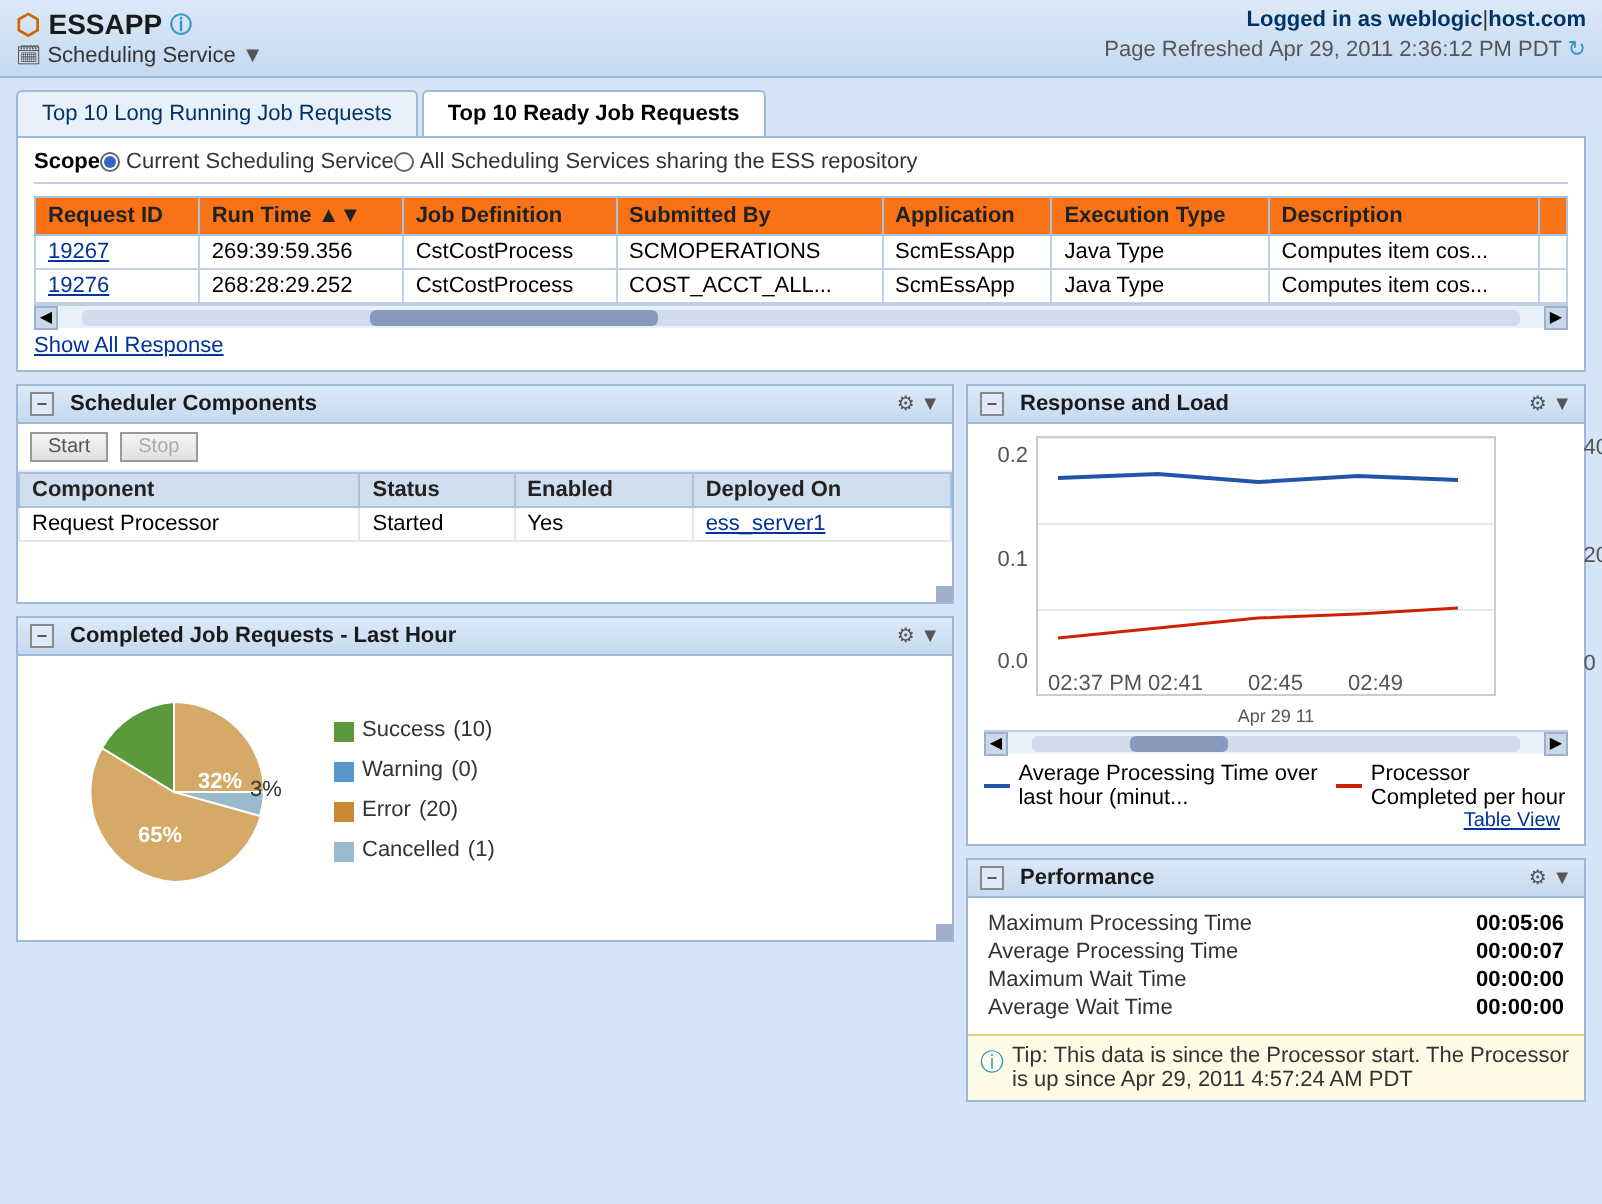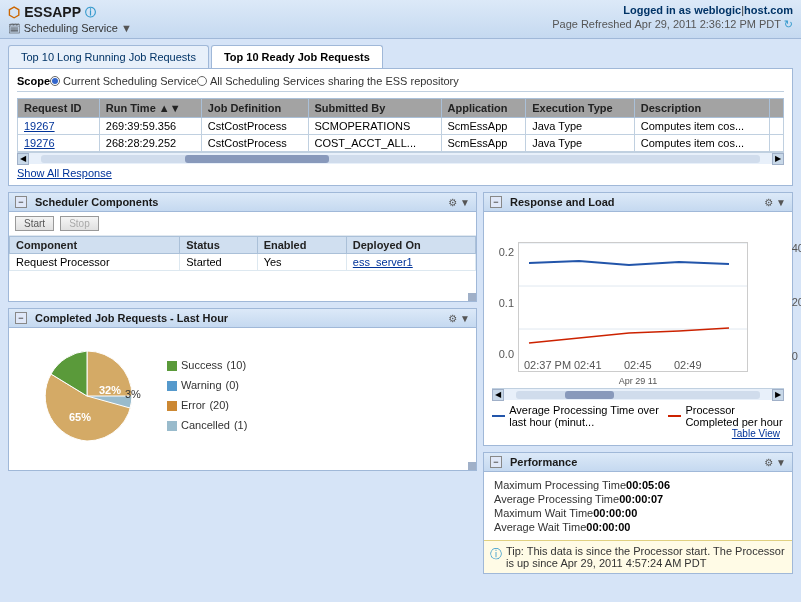--- a/index.html
+++ b/index.html
@@ -27,21 +27,21 @@
     #top-panel { background: #fff; border: 1px solid #a0b8d8; padding: 6px 8px; }
 
     
     #scope-bar { display: flex; align-items: center; margin-bottom: 6px; border-bottom: 1px solid #c0d0e0; padding-bottom: 4px; }
     .radio-opt { display: flex; align-items: center; gap: 3px; color: #333; }
     .radio-circle { width: 10px; height: 10px; border-radius: 50%; border: 1px solid #666; background: #fff; display: inline-block; position: relative; }
     .radio-circle.checked::after { content: ''; width: 6px; height: 6px; background: #3366cc; border-radius: 50%; position: absolute; top: 1px; left: 1px; }
 
     
     #job-table { width: 100%; border-collapse: collapse; }
-    #job-table th { background: #a3a3a3; border: 1px solid #aac0d8; padding: 3px 6px; text-align: left; font-weight: bold; color: #222; white-space: nowrap; }
+    #job-table th { background: #f97316; border: 1px solid #aac0d8; padding: 3px 6px; text-align: left; font-weight: bold; color: #222; white-space: nowrap; }
     #job-table td { border: 1px solid #c0d0e0; padding: 2px 6px; background: #fff; white-space: nowrap; }
     .link { color: #003399; text-decoration: underline; cursor: pointer; }
     #show-all { color: #003399; text-decoration: underline; cursor: pointer; font-size: 11px; margin-top: 3px; display: inline-block; }
 
     
     #bottom-row { display: flex; gap: 6px; margin-top: 6px; }
     #left-panels { flex: 1; display: flex; flex-direction: column; gap: 6px; }
     #right-panels { width: 310px; display: flex; flex-direction: column; gap: 6px; }
 
     
@@ -68,21 +68,21 @@
     
     .chart-area { padding: 6px 8px; }
     .chart-legend { display: flex; gap: 2px; margin-top: 4px; font-size: 10px; }
     .legend-line { display: flex; align-items: center; gap: 4px; }
     .line-blue { width: 20px; height: 2px; background: #2255aa; }
     .line-red { width: 20px; height: 2px; background: #cc2200; }
     .table-view { color: #003399; text-decoration: underline; cursor: pointer; font-size: 10px; text-align: right; padding-right: 4px; }
 
     
     .perf-content { padding: 6px 10px; }
-    .perf-row { display: flex; justify-content: flex-start; padding: 1px 0; }
+    .perf-row { display: flex; justify-content: space-between; padding: 1px 0; }
     .perf-label { color: #333; }
     .perf-value { color: #000; font-weight: bold; }
     .tip-box { background: #fffbe6; border-top: 1px solid #e0d080; padding: 4px 6px; font-size: 10px; color: #333; display: flex; align-items: flex-start; gap: 4px; }
     .tip-icon { color: #3399cc; font-size: 12px; margin-top: 1px; }
 
     
     .h-scroll { background: #e8f0fa; border-top: 1px solid #c0d0e0; height: 12px; display: flex; align-items: center; }
     .h-scroll-track { flex: 1; height: 8px; background: #d0dcec; margin: 0 12px; border-radius: 3px; position: relative; }
     .h-scroll-thumb { position: absolute; left: 20%; width: 20%; height: 100%; background: #8899bb; border-radius: 3px; }
     .arrow-btn { width: 12px; height: 12px; background: #c8d8e8; border: 1px solid #a0b0c8; font-size: 8px; cursor: pointer; display: flex; align-items: center; justify-content: center; }
@@ -294,21 +294,21 @@
 
       <div class="section-panel">
         <div class="section-header">
           <div class="section-title">
             <span class="collapse-icon">−</span>
             <span>Response and Load</span>
           </div>
           <div class="gear-btn">⚙ ▼</div>
         </div>
         <div class="chart-area">
-          <div style="display:flex; gap:4px;margin-top:24px;">
+          <div style="display:flex; gap:4px;">
 
             <div style="width:22px; display:flex; flex-direction:column; justify-content:space-between; align-items:flex-end; font-size:9px; color:#555; padding-top:4px; padding-bottom:14px;">
               <span>0.2</span>
               <span>0.1</span>
               <span>0.0</span>
             </div>
 
             <div style="flex:1; position:relative;">
               <svg width="230" height="130" style="border:1px solid #ccc; background:#fff;">
 

